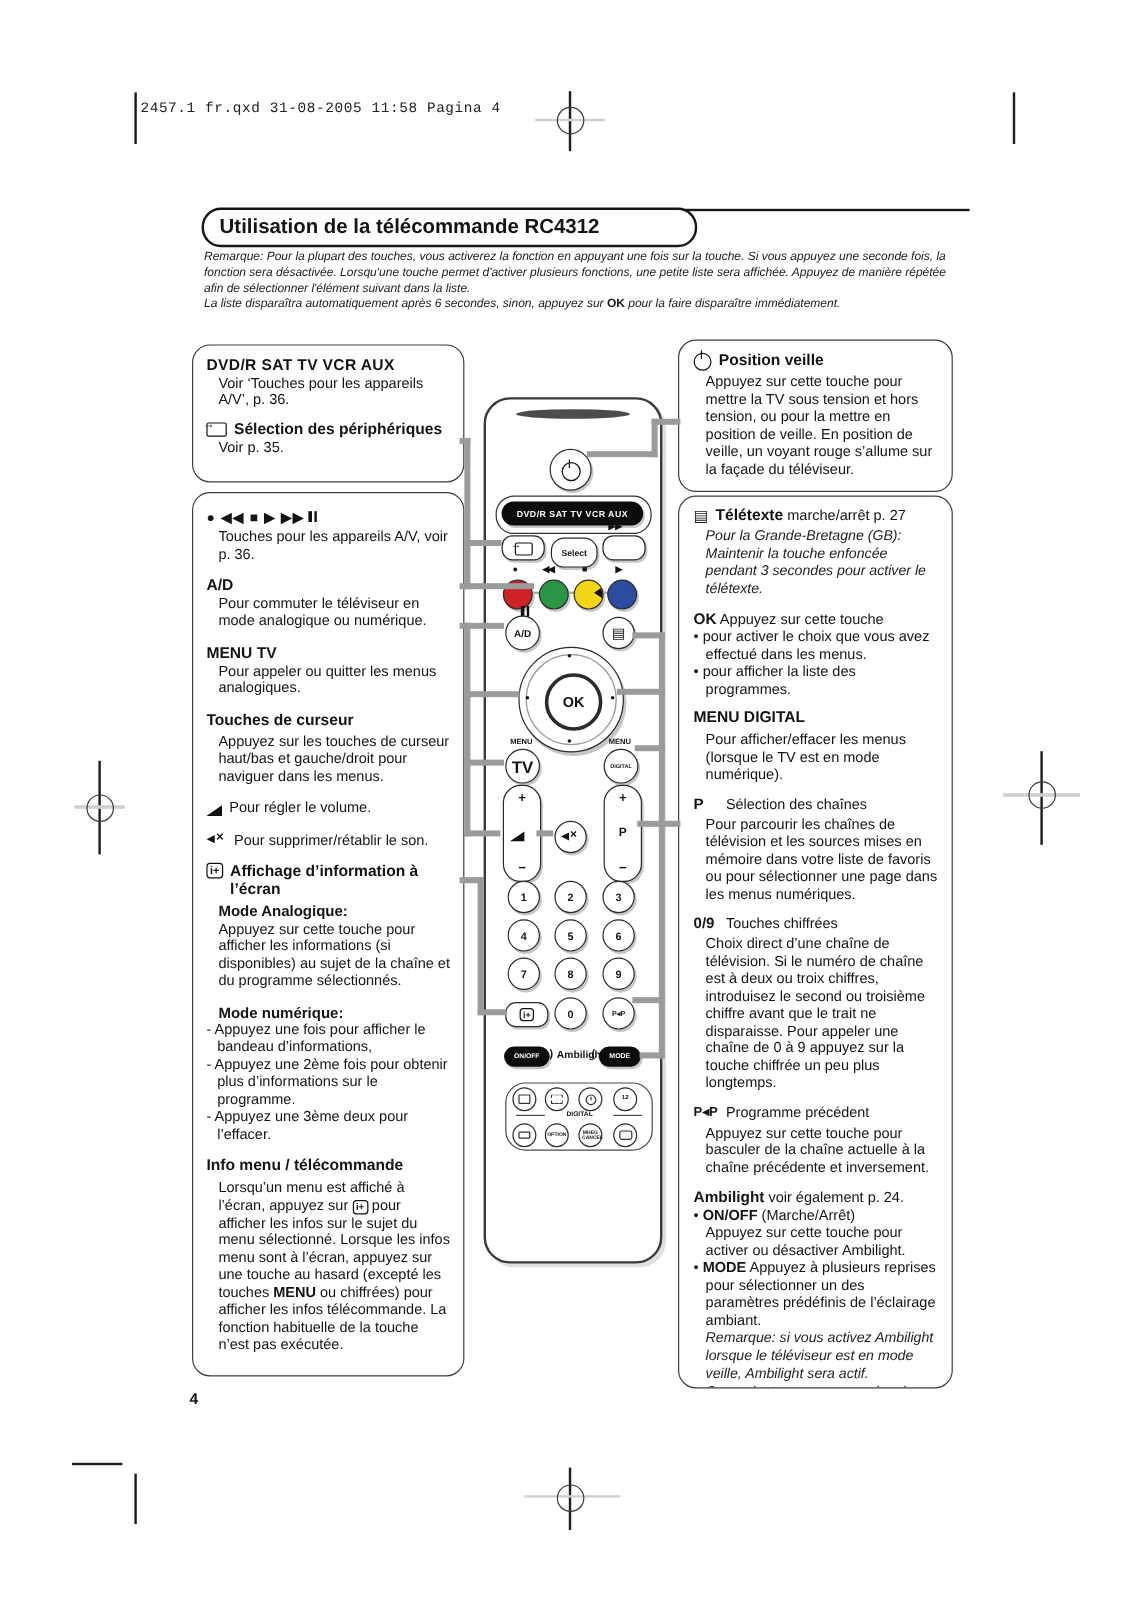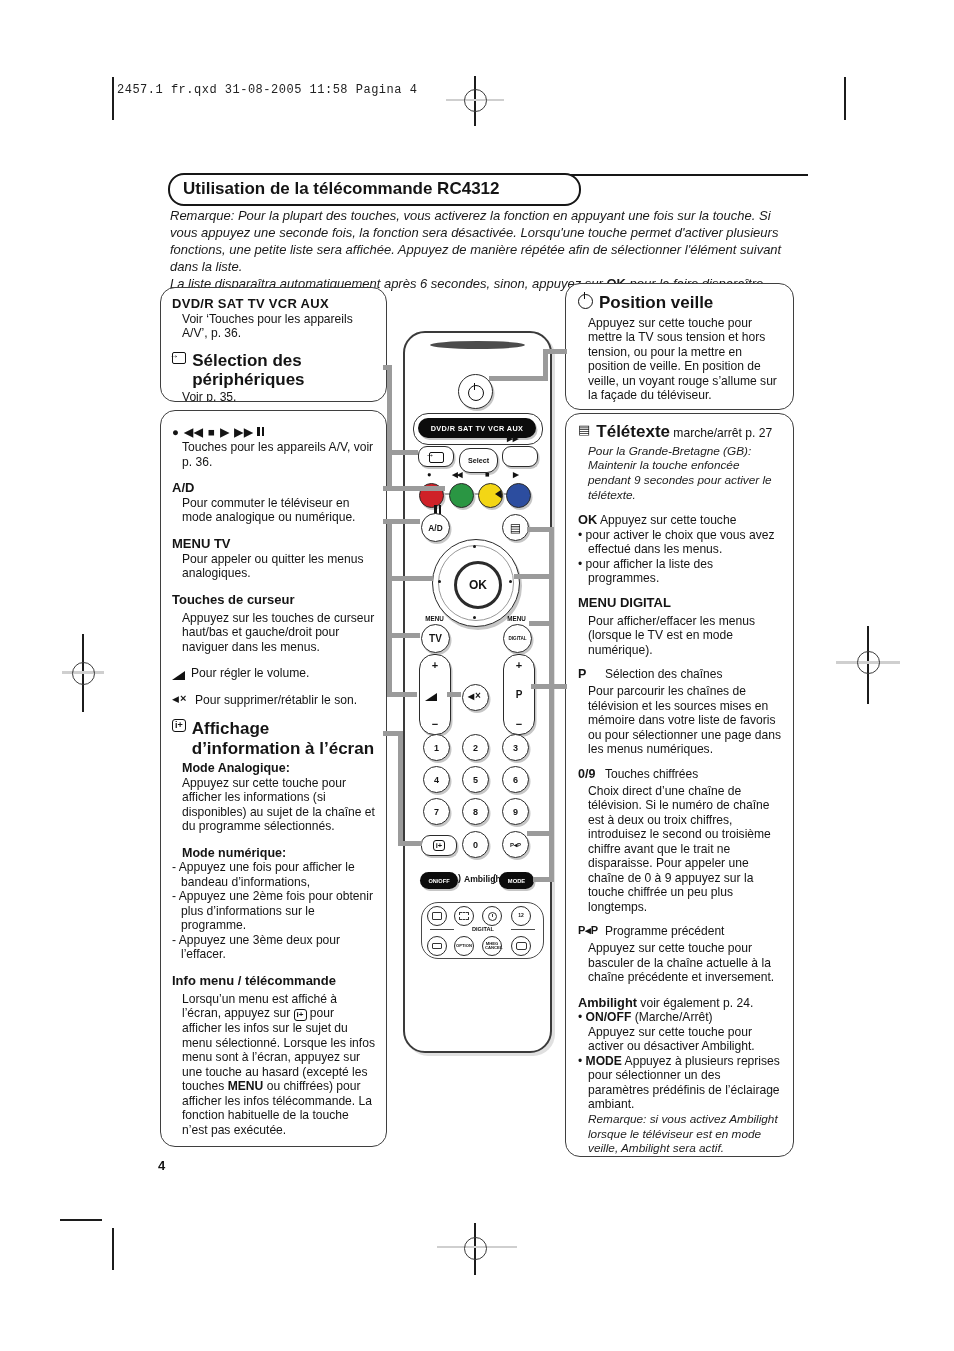--- a/index.html
+++ b/index.html
@@ -10,32 +10,32 @@
   .crop{position:absolute;background:#1c1c1c;}
   .crop-lt{background:#cfcfcf;}
   .reg{position:absolute;width:21px;height:21px;border:1.5px solid #3a3a3a;border-radius:50%;background:transparent;}
   
   .fileinfo{position:absolute;left:117px;top:83px;font-family:"Liberation Mono","DejaVu Sans Mono",monospace;
             font-size:12px;letter-spacing:.5px;color:#222;}
   
   .title-rule{position:absolute;left:540px;top:174px;width:268px;height:2px;background:#161616;}
   .title-pill{position:absolute;left:168px;top:173px;width:396px;height:29px;border:2px solid #161616;
               border-radius:16px;background:#fff;font-weight:bold;font-size:17px;line-height:27px;padding-left:13px;}
-  .intro{position:absolute;left:170px;top:208px;width:628px;font-style:italic;font-size:13px;line-height:1.3;color:#1a1a1a;}
+  .intro{position:absolute;left:170px;top:208px;width:628px;font-style:italic;font-size:10px;line-height:1.3;color:#1a1a1a;}
   
   .box{position:absolute;border:1.5px solid #3f3f3f;border-radius:15px;background:#fff;overflow:hidden;z-index:4;}
   .box .pad{padding:9px 10px 6px 11px;}
   .h{font-weight:bold;font-size:13px;line-height:1.15;}
   .b{font-size:12.1px;line-height:1.2;}
   .ind{padding-left:10px;}
   .sec{margin-top:12px;}
   .sec7{margin-top:7px;}
   .note{font-style:italic;font-size:11.8px;line-height:1.25;color:#222;}
   .hrow{display:flex;align-items:flex-start;gap:6px;}
-  .hrow .ht{font-weight:bold;font-size:17px;line-height:1.15;}
+  .hrow .ht{font-weight:bold;font-size:13px;line-height:1.15;}
   .dash{padding-left:9px;text-indent:-9px;}
   .dash:before{content:"- ";}
   .bullet{padding-left:10px;text-indent:-10px;}
   .bullet:before{content:"\2022  ";}
   .keyrow{display:flex;}
   .key{font-weight:bold;font-size:12.5px;width:27px;flex:none;}
   
   .ic-in{display:inline-block;width:15px;height:10px;border:1.5px solid #111;border-radius:2px;position:relative;top:1px;}
   .ic-in i{position:absolute;left:-4px;top:-4px;font-style:normal;font-size:10px;font-weight:bold;}
   .ic-pwr{display:inline-block;width:13px;height:13px;border:1.7px solid #111;border-radius:50%;position:relative;top:1px;}
@@ -180,21 +180,21 @@
     </div>
   </div>
 
   <div class="box" style="left:565px;top:413px;width:227px;height:742px;">
     <div class="pad" style="padding-left:12px;padding-top:8px;font-size:12px;">
       <div>
         <div class="hrow">
           <span class="ic-tt">▤</span>
           <span><span class="ht">Télétexte</span><span class="b"> marche/arrêt p. 27</span></span>
         </div>
-        <div class="note ind" style="margin-top:2px;">Pour la Grande-Bretagne (GB): Maintenir la touche enfoncée pendant 9 secondes pour activer le télétexte.</div>
+        <div class="note ind" style="margin-top:2px;">Pour la Grande-Bretagne (GB): Maintenir la touche enfoncée pendant 3 secondes pour activer le télétexte.</div>
       </div>
       <div class="sec7" style="margin-top:10px;">
         <div class="b"><b style="font-size:12.8px;">OK</b><span> Appuyez sur cette touche</span></div>
         <div class="b bullet">pour activer le choix que vous avez effectué dans les menus.</div>
         <div class="b bullet">pour afficher la liste des programmes.</div>
       </div>
       <div class="sec7" style="margin-top:10px;">
         <div class="h">MENU DIGITAL</div>
         <div class="b ind" style="margin-top:3px;">Pour afficher/effacer les menus (lorsque le TV est en mode numérique).</div>
       </div>
@@ -296,21 +296,21 @@
     <div class="rbtn" style="left:27px;top:206px;width:86px;height:86px;box-shadow:2px 3px 0 #c6c6c6;"></div>
     <div class="abs" style="left:33px;top:212px;width:74px;height:74px;border:1px solid #999;border-radius:50%;"></div>
     <div class="dot" style="left:68px;top:212px;"></div>
     <div class="dot" style="left:68px;top:283px;"></div>
     <div class="dot" style="left:33px;top:247px;"></div>
     <div class="dot" style="left:104px;top:247px;"></div>
     <div class="rbtn" style="left:49px;top:228px;width:42px;height:42px;border-width:3px;font-size:12px;box-shadow:none;">OK</div>
 
     <div class="lbl" style="left:16px;top:282px;width:27px;text-align:center;font-size:6.3px;">MENU</div>
     <div class="lbl" style="left:97px;top:282px;width:29px;text-align:center;font-size:6.3px;">MENU</div>
-    <div class="rbtn" style="left:16px;top:291px;width:27px;height:27px;font-size:10px;">TV</div>
+    <div class="rbtn" style="left:16px;top:291px;width:27px;height:27px;font-size:14px;">TV</div>
     <div class="rbtn" style="left:98px;top:291px;width:27px;height:27px;font-size:4.6px;">DIGITAL</div>
 
     <div class="rpill" style="left:14px;top:321px;width:30px;height:71px;border-radius:15px;flex-direction:column;justify-content:space-between;padding:4px 0;">
       <span style="font-size:11px;">+</span>
       <span class="ic-vol" style="align-self:flex-start;margin-left:5px;border-bottom-width:8px;border-left-width:12px;"></span>
       <span style="font-size:11px;">−</span>
     </div>
     <div class="rbtn" style="left:57px;top:351px;width:25px;height:25px;">
       <span class="ic-mute" style="width:15px;height:11px;">
           <span class="sp" style="font-size:8px;">◀</span>

